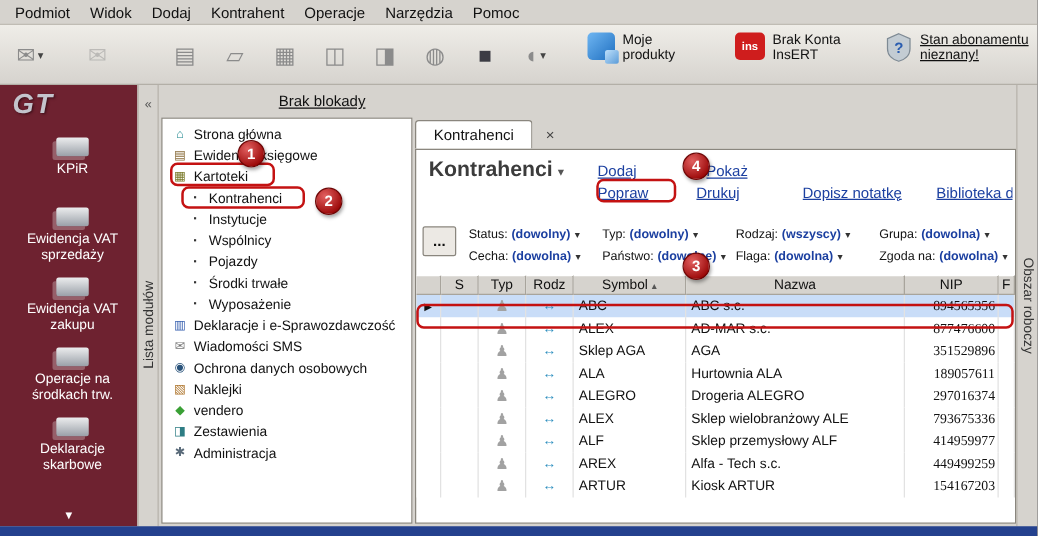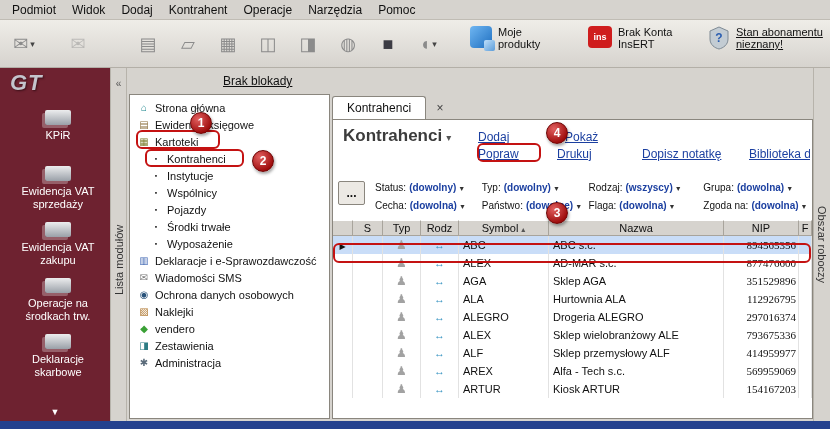--- a/index.html
+++ b/index.html
@@ -437,40 +437,40 @@
               <span class="c sel">
                 <span class="rowptr"></span>
               </span>
               <span class="c s"></span>
               <span class="c typ">
                 <span class="person"></span>
               </span>
               <span class="c rodz">
                 <span class="arrows"></span>
               </span>
+              <span class="c naz">Sklep AGA</span>
               <span class="c sym">AGA</span>
-              <span class="c naz">Sklep AGA</span>
               <span class="c nip">351529896</span>
               <span class="c f"></span>
             </div>
 
             <div class="grow">
               <span class="c sel">
                 <span class="rowptr"></span>
               </span>
               <span class="c s"></span>
               <span class="c typ">
                 <span class="person"></span>
               </span>
               <span class="c rodz">
                 <span class="arrows"></span>
               </span>
               <span class="c sym">ALA</span>
               <span class="c naz">Hurtownia ALA</span>
-              <span class="c nip">112926795</span>
+              <span class="c nip">189057611</span>
               <span class="c f"></span>
             </div>
 
             <div class="grow">
               <span class="c sel">
                 <span class="rowptr"></span>
               </span>
               <span class="c s"></span>
               <span class="c typ">
                 <span class="person"></span>
@@ -524,21 +524,21 @@
               </span>
               <span class="c s"></span>
               <span class="c typ">
                 <span class="person"></span>
               </span>
               <span class="c rodz">
                 <span class="arrows"></span>
               </span>
               <span class="c sym">AREX</span>
               <span class="c naz">Alfa - Tech s.c.</span>
-              <span class="c nip">569959069</span>
+              <span class="c nip">449499259</span>
               <span class="c f"></span>
             </div>
 
 
             <div class="grow">
               <span class="c sel">
                 <span class="rowptr"></span>
               </span>
               <span class="c s"></span>
               <span class="c typ">

